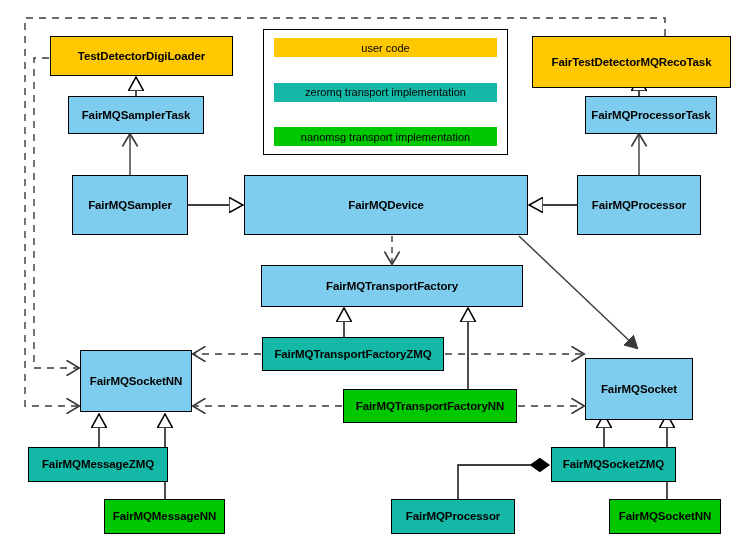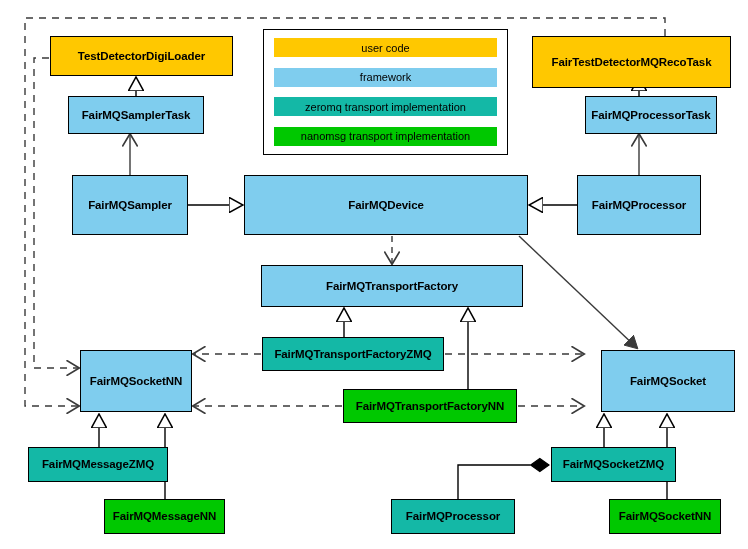--- a/index.html
+++ b/index.html
@@ -134,23 +134,20 @@
       <line x1="667" y1="499" x2="667" y2="414" marker-end="url(#hollowTriUp)"></line>
 
       <path d="M 549 465 L 458 465 L 458 499" marker-start="url(#filledDiamond)"></path>
     </g>
   </svg>
 
   <div id="legend">
     <div class="legend-row c-user">
       <span>user code</span>
     </div>
-    <div class="legend-row c-framework">
-      <span>framework</span>
-    </div>
     <div class="legend-row c-zeromq">
       <span>zeromq transport implementation</span>
     </div>
     <div class="legend-row c-nanomsg">
       <span>nanomsg transport implementation</span>
     </div>
   </div>
 
   <div id="nodes-layer">
       <div class="node c-user" style="left: 50px; top: 36px; width: 183px; height: 40px;">
@@ -179,21 +176,21 @@
       </div>
       <div class="node c-zeromq" style="left: 262px; top: 337px; width: 182px; height: 34px;">
         <span>FairMQTransportFactoryZMQ</span>
       </div>
       <div class="node c-nanomsg" style="left: 343px; top: 389px; width: 174px; height: 34px;">
         <span>FairMQTransportFactoryNN</span>
       </div>
       <div class="node c-framework abstract" style="left: 80px; top: 350px; width: 112px; height: 62px;">
         <span>FairMQSocketNN</span>
       </div>
-      <div class="node c-framework abstract" style="left: 585px; top: 350px; width: 134px; height: 62px; margin-left: 16px;">
+      <div class="node c-framework abstract" style="left: 585px; top: 358px; width: 108px; height: 62px;">
         <span>FairMQSocket</span>
       </div>
       <div class="node c-zeromq" style="left: 28px; top: 447px; width: 140px; height: 35px;">
         <span>FairMQMessageZMQ</span>
       </div>
       <div class="node c-nanomsg" style="left: 104px; top: 499px; width: 121px; height: 35px;">
         <span>FairMQMessageNN</span>
       </div>
       <div class="node c-zeromq" style="left: 391px; top: 499px; width: 124px; height: 35px;">
         <span>FairMQProcessor</span>

